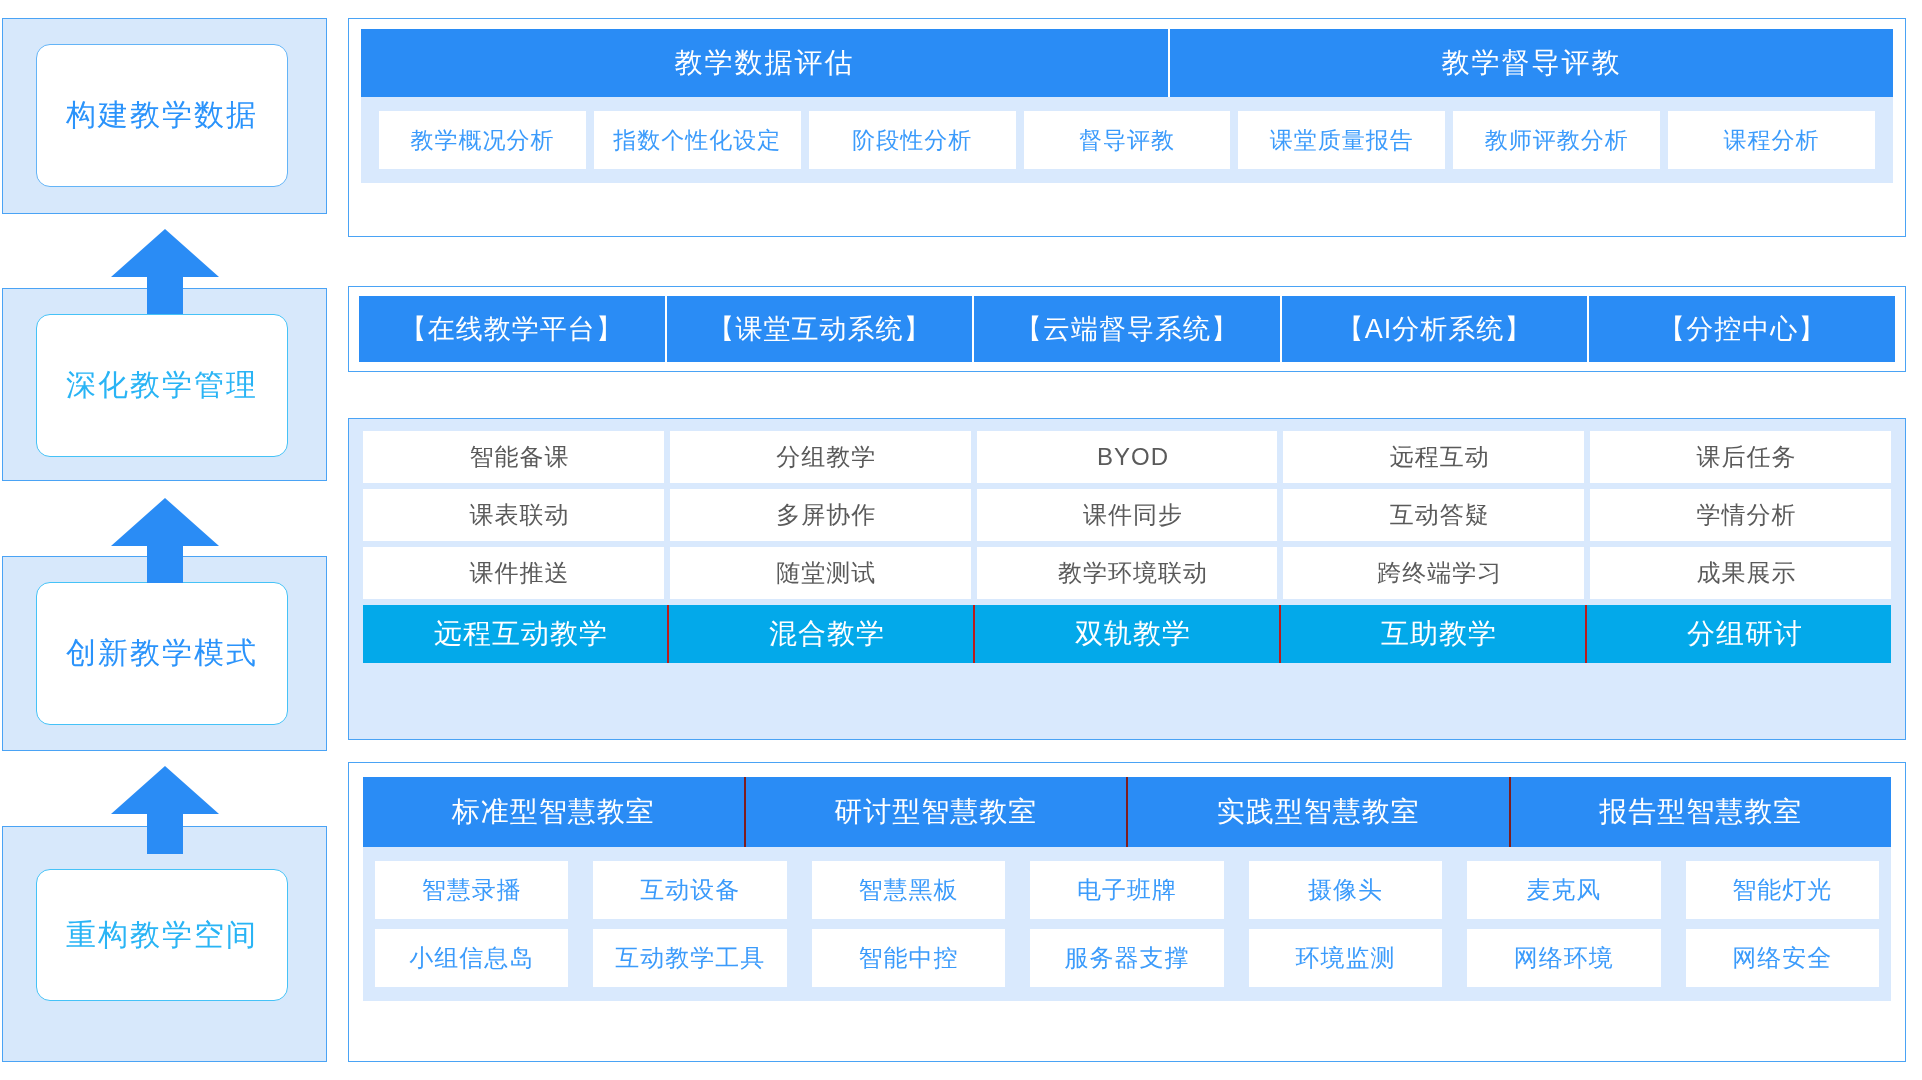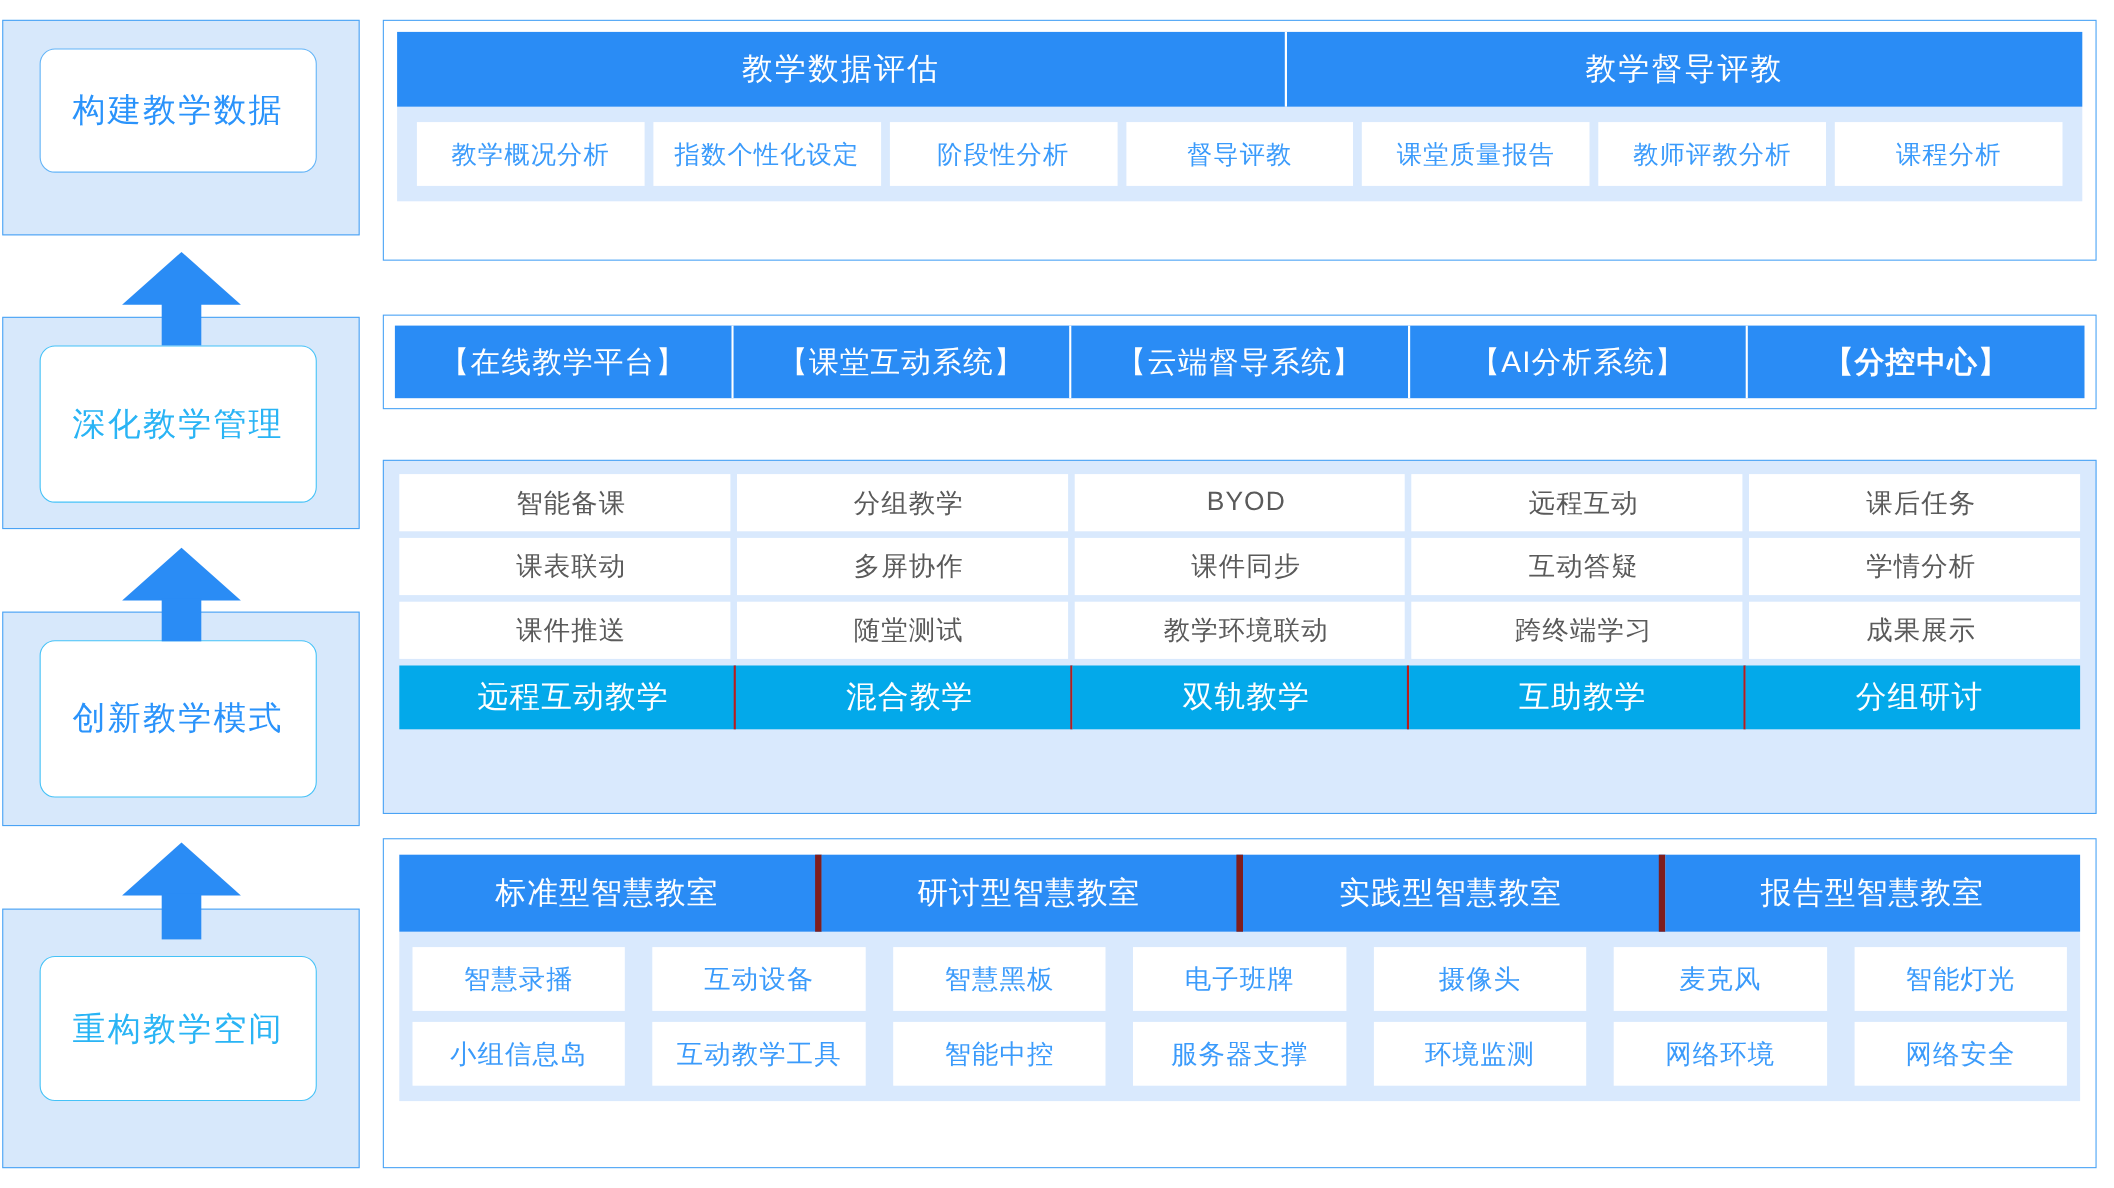--- a/index.html
+++ b/index.html
@@ -148,21 +148,21 @@
     color: #ffffff;
     font-size: 27px;
     letter-spacing: 1px;
     display: flex;
     align-items: center;
     justify-content: center;
     border-right: 2px solid #ffffff;
     box-sizing: border-box;
     white-space: nowrap;
   }
-  .sys-cell:last-child { border-right: none; font-weight: bold; }
+  .sys-cell:last-child { border-right: none; }
 
   
   .modes-wrap {
     padding: 12px 14px;
     box-sizing: border-box;
   }
   .mode-row {
     display: flex;
     gap: 6px;
     margin-bottom: 6px;
@@ -200,21 +200,21 @@
   }
   .room-hdr-cell {
     flex: 1 1 0;
     background: #2a8cf5;
     color: #ffffff;
     font-size: 28px;
     letter-spacing: 1px;
     display: flex;
     align-items: center;
     justify-content: center;
-    border-right: 6px solid #7f1d1d;
+    border-right: 2px solid #7f1d1d;
     box-sizing: border-box;
     white-space: nowrap;
   }
   .room-hdr-cell:last-child { border-right: none; }
 
   .room-body {
     background: #d9e9fd;
     margin: 0 14px 14px 14px;
     padding: 14px 12px;
     box-sizing: border-box;
@@ -240,21 +240,21 @@
 </style>
 </head>
 <body>
 
 <div class="canvas">
 
   <div class="pillar-col">
 
     <div class="pillar-panel" style="top:18px; height:196px;">
     </div>
-    <div class="pillar-card" style="top:44px; height:113px;">
+    <div class="pillar-card" style="top:44px; height:143px;">
       <span class="pillar-label">构建教学数据</span>
     </div>
 
     <div class="arrow-up" style="left:111px; top:229px; height:85px;">
       <div class="head"></div>
       <div class="shaft"></div>
     </div>
 
     <div class="pillar-panel" style="top:288px; height:193px;">
     </div>

